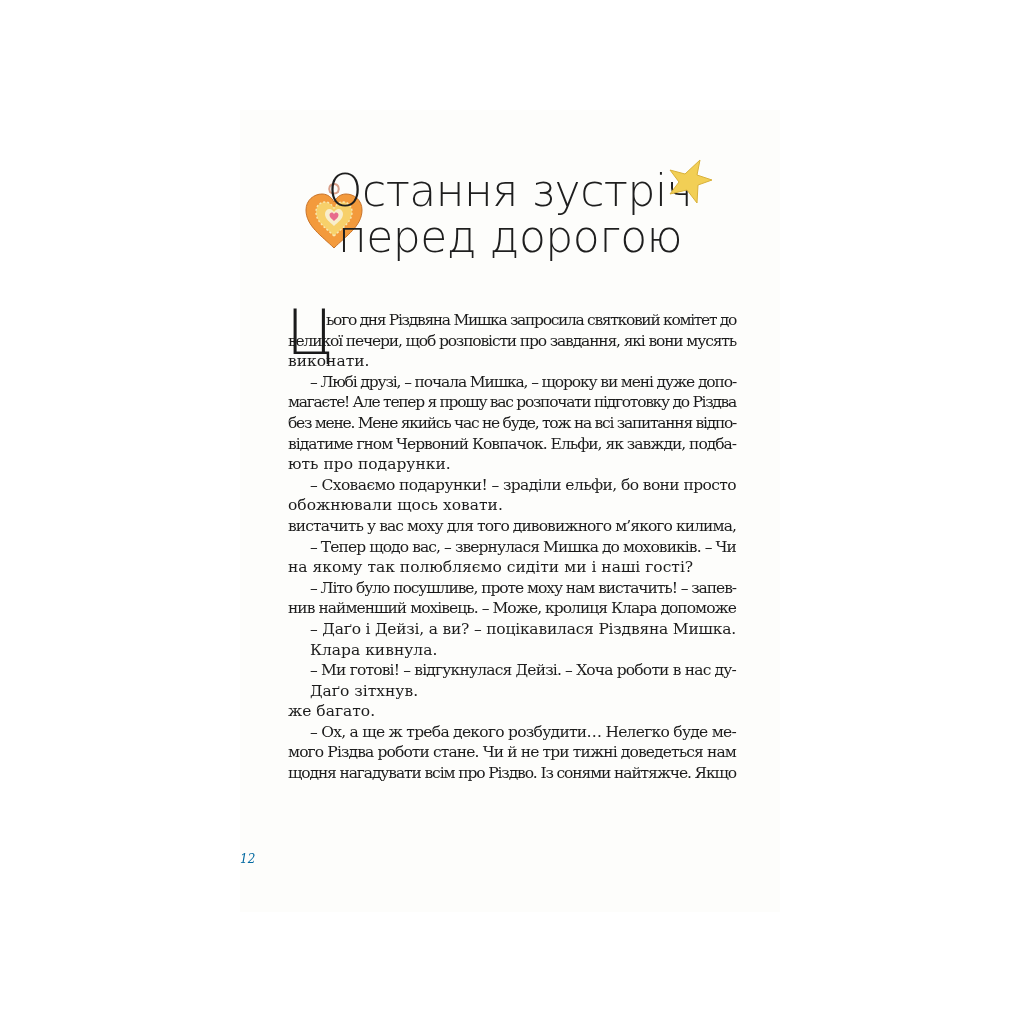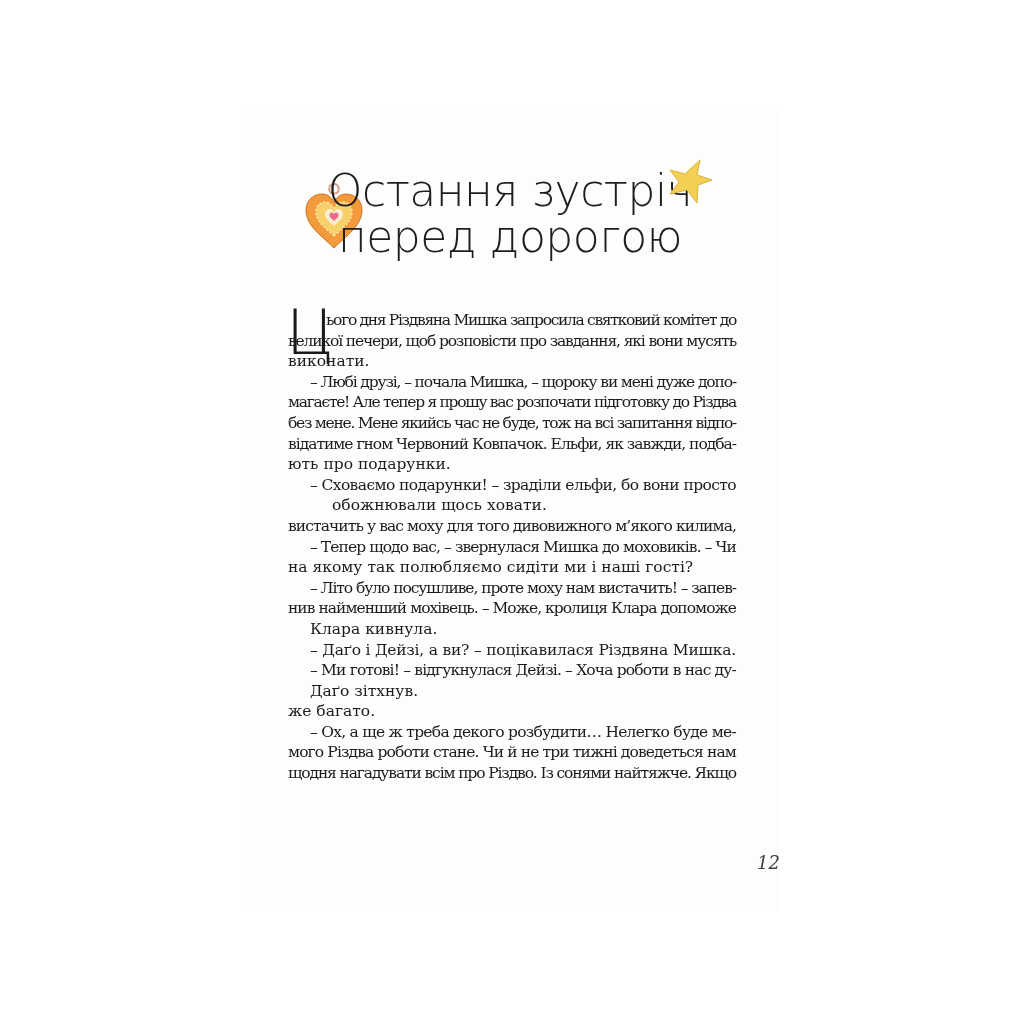--- a/index.html
+++ b/index.html
@@ -64,24 +64,24 @@
       font-family: "DejaVu Sans", "Liberation Sans", sans-serif;
       font-weight: 300;
       font-size: 62px;
       line-height: 62px;
       color: #1a1a1a;
     }
     .page-number {
       position: absolute;
       left: 0; width: 540px;
       top: 742px;
-      text-align: right;
+      text-align: left;
       font-style: italic;
-      font-size: 18px;
-      color: #404040;
+      font-size: 12px;
+      color: #0369a1;
     }
   </style>
 </head>
 <body>
 
 <div class="page">
 
   <svg class="heart" viewBox="0 0 64 72">
     <path d="M32 4 C28 4 26 8 28 12 C30 14 34 14 36 12 C38 8 36 4 32 4 Z" fill="none" stroke="#d9a08a" stroke-width="2"></path>
     <path d="M32 68 C20 56 4 46 4 30 C4 20 12 14 20 14 C26 14 30 18 32 22 C34 18 38 14 44 14 C52 14 60 20 60 30 C60 46 44 56 32 68 Z" fill="#f39a3c" stroke="#c9742a" stroke-width="1"></path>
@@ -103,28 +103,28 @@
     <span class="dropcap">Ц</span>
     <span class="line dropline" style="white-space: nowrap; letter-spacing: -1.31771px;">ього дня Різдвяна Мишка запросила святковий комітет до</span>
     <span class="line" style="white-space: nowrap; letter-spacing: -1.15417px;">великої печери, щоб розповісти про завдання, які вони мусять</span>
     <span class="line last" style="white-space: normal;">виконати.</span>
     <span class="line indent" style="white-space: nowrap; letter-spacing: -1.14117px;">– Любі друзі, – почала Мишка, – щороку ви мені дуже допо-</span>
     <span class="line" style="white-space: nowrap; letter-spacing: -1.29278px;">магаєте! Але тепер я прошу вас розпочати підготовку до Різдва</span>
     <span class="line" style="white-space: nowrap; letter-spacing: -1.27797px;">без мене. Мене якийсь час не буде, тож на всі запитання відпо-</span>
     <span class="line" style="white-space: nowrap; letter-spacing: -1.0148px;">відатиме гном Червоний Ковпачок. Ельфи, як завжди, подба-</span>
     <span class="line last" style="white-space: normal;">ють про подарунки.</span>
     <span class="line indent" style="white-space: nowrap; letter-spacing: -0.597288px;">– Сховаємо подарунки! – зраділи ельфи, бо вони просто</span>
-    <span class="line last" style="white-space: normal; margin-left: 44px;">обожнювали щось ховати.</span>
+    <span class="line last" style="white-space: normal;">обожнювали щось ховати.</span>
     <span class="line" style="white-space: nowrap; letter-spacing: -0.914474px;">вистачить у вас моху для того дивовижного м’якого килима,</span>
     <span class="line indent" style="white-space: nowrap; letter-spacing: -0.917614px;">– Тепер щодо вас, – звернулася Мишка до моховиків. – Чи</span>
     <span class="line last" style="white-space: normal;">на якому так полюбляємо сидіти ми і наші гості?</span>
     <span class="line indent" style="white-space: nowrap; letter-spacing: -1.06853px;">– Літо було посушливе, проте моху нам вистачить! – запев-</span>
     <span class="line" style="white-space: nowrap; letter-spacing: -0.972512px;">нив найменший мохівець. – Може, кролиця Клара допоможе</span>
+    <span class="line indent last" style="white-space: nowrap; letter-spacing: -0.216947px;">– Даґо і Дейзі, а ви? – поцікавилася Різдвяна Мишка.</span>
     <span class="line indent last" style="white-space: normal;">Клара кивнула.</span>
-    <span class="line indent last" style="white-space: nowrap; letter-spacing: -0.216947px;">– Даґо і Дейзі, а ви? – поцікавилася Різдвяна Мишка.</span>
     <span class="line indent" style="white-space: nowrap; letter-spacing: -0.828933px;">– Ми готові! – відгукнулася Дейзі. – Хоча роботи в нас ду-</span>
     <span class="line indent last" style="white-space: normal;">Даґо зітхнув.</span>
     <span class="line last" style="white-space: normal;">же багато.</span>
     <span class="line indent" style="white-space: nowrap; letter-spacing: -0.732901px;">– Ох, а ще ж треба декого розбудити… Нелегко буде ме-</span>
     <span class="line" style="white-space: nowrap; letter-spacing: -0.883351px;">мого Різдва роботи стане. Чи й не три тижні доведеться нам</span>
     <span class="line" style="white-space: nowrap; letter-spacing: -1.13039px;">щодня нагадувати всім про Різдво. Із сонями найтяжче. Якщо</span>
   </div>
 
   <div class="page-number">12</div>
 </div>

